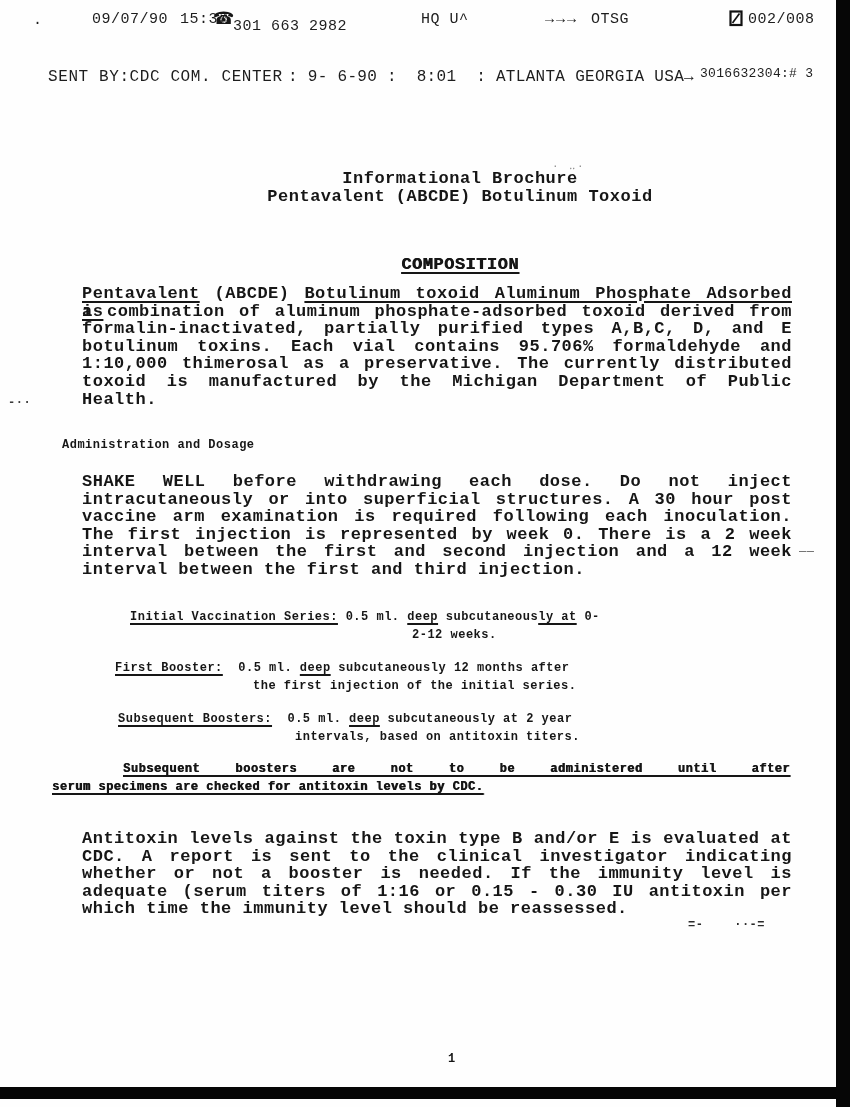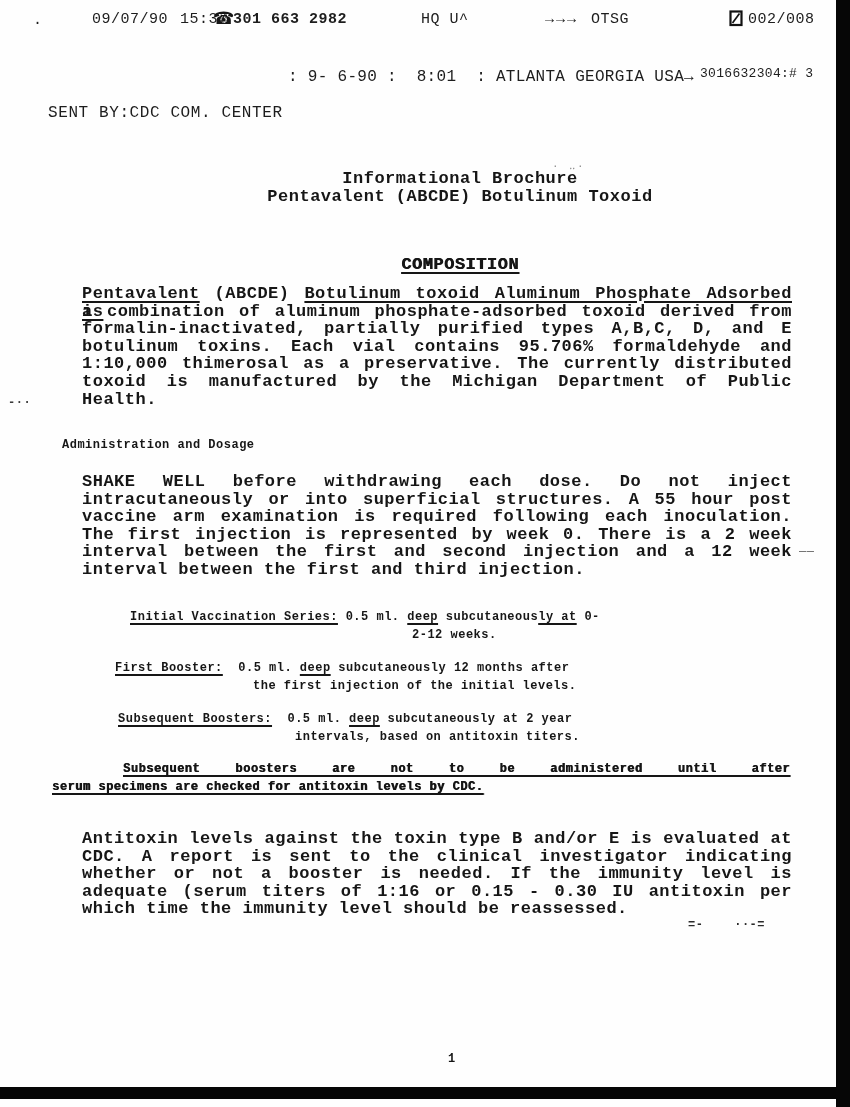--- a/index.html
+++ b/index.html
@@ -28,33 +28,33 @@
 </head>
 <body>
 
 <div class="page">
 
   <div>
     <span class="abs fax" style="left:33px; top:12px;">.</span>
     <span class="abs fax" style="left:92px; top:11px;">09/07/90</span>
     <span class="abs fax" style="left:180px; top:11px;">15:37</span>
     <span class="abs phone-glyph" style="left:213px; top:8px;">☎</span>
-    <span class="abs fax" style="left:233px; top:11px;font-weight:bold;">301 663 2982</span>
+    <span class="abs fax" style="left:233px; top:18px;">301 663 2982</span>
     <span class="abs fax" style="left:421px; top:11px;">HQ U^</span>
     <span class="abs fax" style="left:545px; top:11px; letter-spacing:2px;">→→→</span>
     <span class="abs fax" style="left:591px; top:11px;">OTSG</span>
     <span class="abs" style="left:729px; top:10px;"><svg width="15" height="17" viewBox="0 0 15 17">
           <rect x="1.5" y="1.5" width="11" height="13.5" fill="none" stroke="#111" stroke-width="2.2"></rect>
           <line x1="3.5" y1="13" x2="10.5" y2="3.5" stroke="#111" stroke-width="1.7"></line>
         </svg></span>
     <span class="abs fax" style="left:748px; top:11px;">002/008</span>
   </div>
 
   <div>
-    <span class="abs fax2" style="left:48px; top:68px;margin-top:36px;">SENT BY:CDC COM. CENTER</span>
+    <span class="abs fax2" style="left:48px; top:68px;">SENT BY:CDC COM. CENTER</span>
     <span class="abs fax2" style="left:288px; top:68px; letter-spacing:0.3px;">: 9- 6-90 :  8:01  : ATLANTA GEORGIA USA→</span>
     <span class="abs fax small" style="left:700px; top:66px;">3016632304:# 3</span>
   </div>
 
   <div class="center-block" style="top:161px;">
     <div>Informational Brochure</div>
     <div>Pentavalent (ABCDE) Botulinum Toxoid</div>
   </div>
   <span class="abs smudge" style="left:552px; top:157px; font-size:11px; letter-spacing:2px;">· ‥·</span>
 
@@ -68,33 +68,33 @@
     <div class="pline jl">formalin-inactivated, partially purified types A,B,C, D, and E</div>
     <div class="pline jl">botulinum toxins.   Each vial contains 95.706% formaldehyde and</div>
     <div class="pline jl">1:10,000 thimerosal as a preservative.  The currently distributed</div>
     <div class="pline jl">toxoid is manufactured by the Michigan Department of Public Health.</div>
   </div>
 
   <div class="abs doc" style="left:62px; top:438px;">Administration and Dosage</div>
 
   <div class="para" style="left:62px; top:473px;">
     <div class="pline jl">SHAKE WELL before withdrawing each dose.  Do not inject</div>
-    <div class="pline jl">intracutaneously or into superficial structures.  A 55 hour post</div>
+    <div class="pline jl">intracutaneously or into superficial structures.  A 30 hour post</div>
     <div class="pline jl">vaccine arm examination is required following each inoculation.</div>
     <div class="pline jl">The first injection is represented by week 0.  There is a 2 week</div>
     <div class="pline jl">interval between the first and second injection and a 12 week</div>
     <div class="pline">interval between the first and third injection.</div>
   </div>
 
   <div>
     <div class="abs doc" style="left:130px; top:610px;"><span class="u">Initial Vaccination Series:</span><span> 0.5 ml. </span><span class="u">deep</span><span> subcutaneous</span><span class="u">ly at</span><span> 0-</span></div>
     <div class="abs doc" style="left:412px; top:628px;">2-12 weeks.</div>
 
     <div class="abs doc" style="left:115px; top:661px;"><span class="u">First Booster:</span><span>  0.5 ml. </span><span class="u">deep</span><span> subcutaneously 12 months after</span></div>
-    <div class="abs doc" style="left:253px; top:679px;">the first injection of the initial levels.</div>
+    <div class="abs doc" style="left:253px; top:679px;">the first injection of the initial series.</div>
 
     <div class="abs doc" style="left:118px; top:712px;"><span class="u">Subsequent Boosters:</span><span>  0.5 ml. </span><span class="u">deep</span><span> subcutaneously at 2 year</span></div>
     <div class="abs doc" style="left:295px; top:730px;">intervals, based on antitoxin titers.</div>
   </div>
 
   <div>
     <div class="abs doc heavy jl" style="left:123px; top:762px; width:667px; white-space:normal;"><span class="u">Subsequent boosters are not to be administered until after</span></div>
     <div class="abs doc heavy" style="left:52px; top:780px;"><span class="u">serum specimens are checked for antitoxin levels by CDC.</span></div>
   </div>
 

